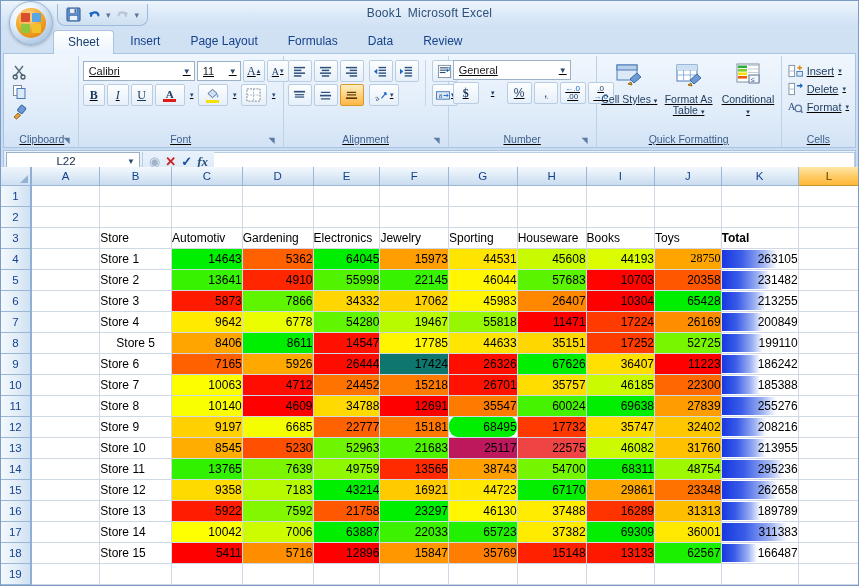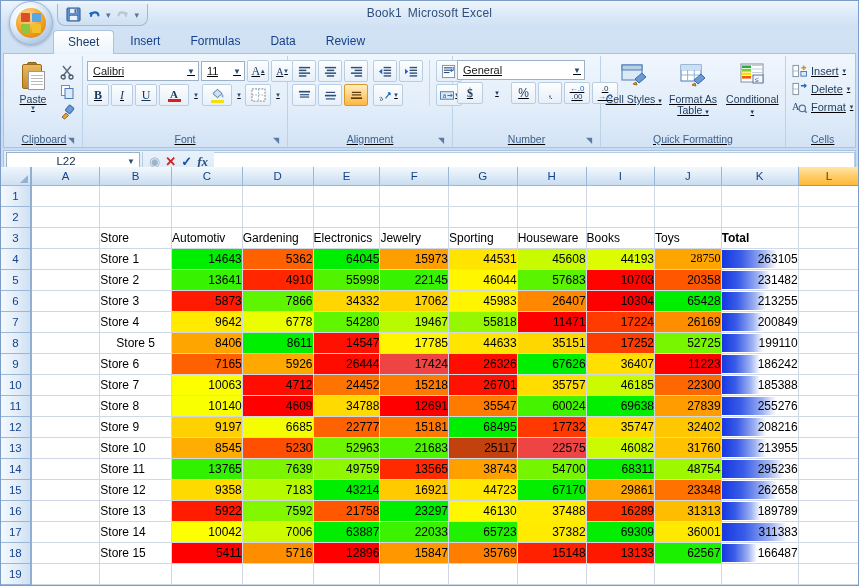--- a/index.html
+++ b/index.html
@@ -300,38 +300,30 @@
       <span class="qat-sep">▾</span>
     </div>
     <div class="win-title">
       <span class="t1">Book1</span><span>Microsoft Excel</span>
     </div>
   </div>
 
   <div class="tabstrip">
     <div class="tab active">Sheet</div>
     <div class="tab">Insert</div>
+    <div class="tab">Page Layout</div>
     <div class="tab">Formulas</div>
     <div class="tab">Data</div>
     <div class="tab">Review</div>
   </div>
 
   <div class="ribbon">
 
     <div class="rgroup" style="width:84px">
       <div class="rgroup-body" style="gap:2px">
-        <div class="paste-btn">
-          <div class="clip-icon">
-            <div class="clipTop"></div>
-              <div class="board"></div>
-              <div class="paper"></div>
-          </div>
-          <div class="paste-label">Paste</div>
-          <div class="mini-arrow">▾</div>
-        </div>
         <div class="clip-side">
           <div class="ic">
             <svg width="16" height="16" viewBox="0 0 16 16">
                 <path d="M3 2 L11 12 M11 2 L3 12" stroke="#5a6a7a" stroke-width="1.4" fill="none"></path>
                 <circle cx="3.2" cy="13" r="2" fill="none" stroke="#4a5a6a" stroke-width="1.3"></circle>
                 <circle cx="11" cy="13" r="2" fill="none" stroke="#4a5a6a" stroke-width="1.3"></circle>
               </svg>
           </div>
           <div class="ic">
             <svg width="16" height="16" viewBox="0 0 16 16">
@@ -535,21 +527,21 @@
       </div>
       <div class="rgroup-label">
         <span>Alignment</span>
         <span class="dlg-launch">◥</span>
       </div>
     </div>
 
     <div class="rgroup" style="width:148px">
       <div class="rgroup-body" style="flex-direction:column">
         <div class="row">
-          <div class="combo" style="width:128px">
+          <div class="combo" style="width:118px">
             <span class="cv">General</span>
             <span class="ca">▼</span>
           </div>
         </div>
         <div class="row">
           <div class="numbtn" style="width:26px;font-family:'Liberation Serif',serif;font-weight:bold">
               <span>$</span>
             </div>
           <div class="numbtn" style="width:11px;border:none;background:none">
               <span style="font-size:7px">▾</span>
@@ -827,21 +819,21 @@
             </td>
             <td class="cell" style="width: 62px;"></td>
           </tr>
           <tr>
             <td class="rowhead">9</td>
             <td class="cell" style="width: 70px;"></td>
             <td class="cell txt" style="width: 72px;">Store 6</td>
             <td class="cell num" style="width: 71px; background: rgb(255, 97, 0);">7165</td>
             <td class="cell num" style="width: 71px; background: rgb(255, 168, 0);">5926</td>
             <td class="cell num" style="width: 67px; background: rgb(255, 12, 0);">26444</td>
-            <td class="cell num" style="width: 69px; background: #ef4444;">17424</td>
+            <td class="cell num" style="width: 69px; background: #0f766e;">17424</td>
             <td class="cell num" style="width: 69px; background: rgb(255, 14, 0);">26326</td>
             <td class="cell num" style="width: 69px; background: rgb(0, 238, 0);">67626</td>
             <td class="cell num" style="width: 69px; background: rgb(255, 224, 0);">36407</td>
             <td class="cell num" style="width: 67px; background: rgb(255, 0, 0);">11223</td>
             <td class="cell num bar-cell" style="width: 72px;">
               <div class="bar-fill" style="width: 51%;"></div>
               <span class="bar-val">186242</span>
             </td>
             <td class="cell" style="width: 62px;"></td>
           </tr>
@@ -882,39 +874,39 @@
             <td class="cell" style="width: 62px;"></td>
           </tr>
           <tr>
             <td class="rowhead">12</td>
             <td class="cell" style="width: 70px;"></td>
             <td class="cell txt" style="width: 72px; margin-left: 44px;">Store 9</td>
             <td class="cell num" style="width: 71px; background: rgb(255, 209, 0);">9197</td>
             <td class="cell num" style="width: 71px; background: rgb(245, 254, 0);">6685</td>
             <td class="cell num" style="width: 67px; background: rgb(255, 98, 0);">22777</td>
             <td class="cell num" style="width: 69px; background: rgb(255, 120, 0);">15181</td>
-            <td class="cell num" style="width: 69px; background: rgb(0, 238, 0);">68495</td>
+            <td class="cell num" style="width: 69px; background: rgb(0, 238, 0); border-radius: 9px;">68495</td>
             <td class="cell num" style="width: 69px; background: rgb(255, 57, 0);">17732</td>
             <td class="cell num" style="width: 69px; background: rgb(255, 219, 0);">35747</td>
             <td class="cell num" style="width: 67px; background: rgb(255, 199, 0);">32402</td>
             <td class="cell num bar-cell" style="width: 72px;">
               <div class="bar-fill" style="width: 58%;"></div>
               <span class="bar-val">208216</span>
             </td>
             <td class="cell" style="width: 62px;"></td>
           </tr>
           <tr>
             <td class="rowhead">13</td>
             <td class="cell" style="width: 70px;"></td>
             <td class="cell txt" style="width: 72px;">Store 10</td>
             <td class="cell num" style="width: 71px; background: rgb(255, 173, 0);">8545</td>
             <td class="cell num" style="width: 71px; background: rgb(255, 79, 0);">5230</td>
             <td class="cell num" style="width: 67px; background: rgb(111, 245, 0);">52963</td>
             <td class="cell num" style="width: 69px; background: rgb(78, 243, 0);">21683</td>
-            <td class="cell num" style="width: 69px; background: #c2410c;">25117</td>
+            <td class="cell num" style="width: 69px; background: #be185d;">25117</td>
             <td class="cell num" style="width: 69px; background: #ef4444;">22575</td>
             <td class="cell num" style="width: 69px; background: rgb(202, 251, 0);">46082</td>
             <td class="cell num" style="width: 67px; background: rgb(255, 193, 0);">31760</td>
             <td class="cell num bar-cell" style="width: 72px;">
               <div class="bar-fill" style="width: 59%;"></div>
               <span class="bar-val">213955</span>
             </td>
             <td class="cell" style="width: 62px;"></td>
           </tr>
           <tr>

